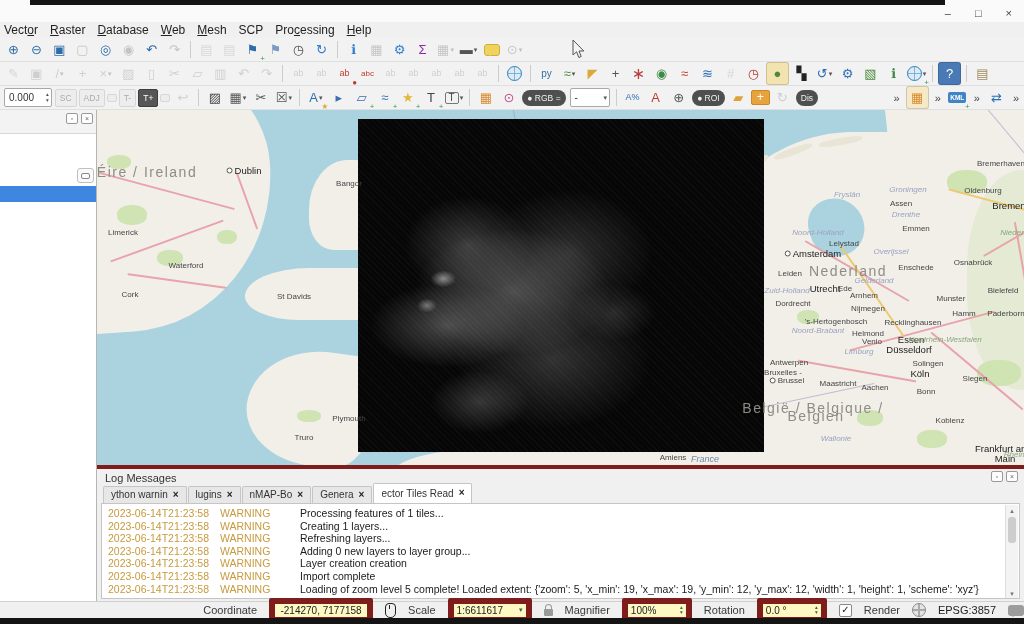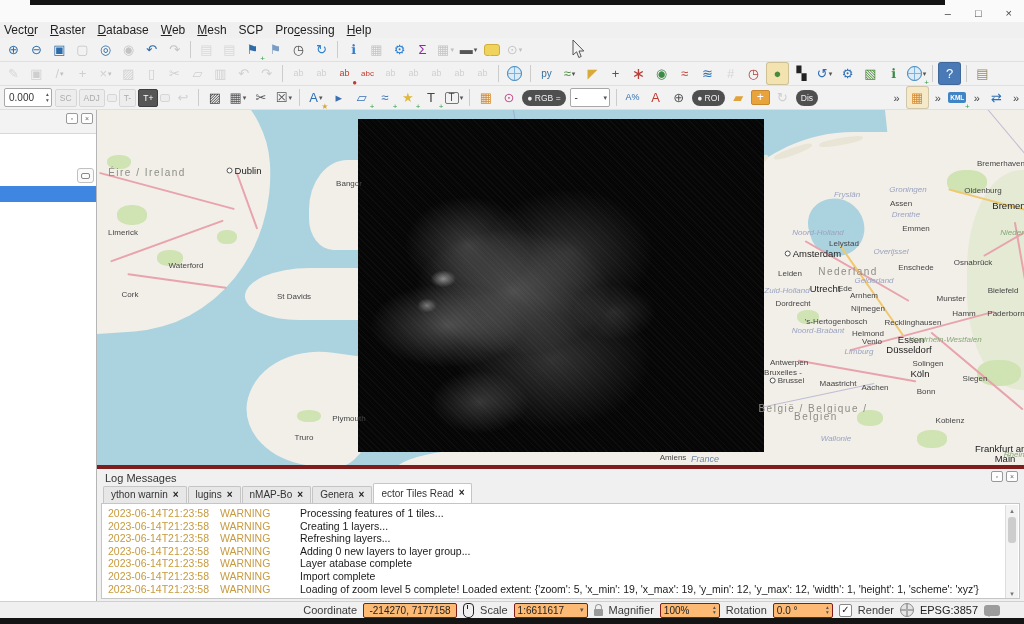--- a/index.html
+++ b/index.html
@@ -72,21 +72,21 @@
      radial-gradient(90px 70px at 27% 38%, rgba(110,110,110,.5), rgba(0,0,0,0) 70%),
      radial-gradient(110px 60px at 22% 62%, rgba(150,150,150,.45), rgba(0,0,0,0) 70%),
      radial-gradient(120px 90px at 52% 40%, rgba(95,95,95,.45), rgba(0,0,0,0) 70%),
      radial-gradient(140px 100px at 48% 72%, rgba(115,115,115,.4), rgba(0,0,0,0) 70%),
      radial-gradient(70px 45px at 30% 85%, rgba(140,140,140,.35), rgba(0,0,0,0) 70%),
      radial-gradient(60px 40px at 63% 58%, rgba(90,90,90,.4), rgba(0,0,0,0) 70%),
      #060606;}
   .raster::after{content:"";position:absolute;inset:0;background:repeating-linear-gradient(45deg,rgba(255,255,255,.03) 0 1px,transparent 1px 4px);}
   .ml{position:absolute;transform:translate(-50%,-50%);white-space:nowrap;font-size:8px;color:#454545;z-index:5;}
   .ml.city{font-size:9.5px;color:#222;}
-  .ml.country{font-size:10px;color:#8d8d85;letter-spacing:1.5px;}
+  .ml.country{font-size:14px;color:#8d8d85;letter-spacing:1.5px;}
   .ml.countrysm{font-size:9px;font-style:italic;color:#6d87a8;}
   .ml.region{font-style:italic;color:#9aa3c0;}
   .ml.regiongreen{font-style:italic;color:#8aa87a;}
   .dot{display:inline-block;width:4px;height:4px;border:1px solid #555;border-radius:50%;margin-right:2px;background:#fff;vertical-align:middle;}
   
   .logpanel{position:absolute;left:97px;top:465px;width:927px;height:136px;background:#f0f0f0;border-top:4px solid #7f1d1d;box-sizing:border-box;}
   .logtitle{position:absolute;left:8px;top:3px;font-size:11px;color:#333;}
   .logbtns{position:absolute;right:6px;top:2px;display:flex;gap:3px;}
   .logtabs{position:absolute;left:6px;top:17px;height:17px;display:flex;align-items:flex-end;}
   .tab{display:inline-flex;align-items:center;gap:5px;background:#e7e7e7;border:1px solid #c5c5c5;border-bottom:none;
@@ -98,22 +98,22 @@
   .lrow{display:flex;font-size:10.5px;line-height:12.6px;padding-left:6px;white-space:nowrap;}
   .ltime{color:#c79a3e;width:112px;min-width:112px;}
   .llevel{color:#c79a3e;width:80px;min-width:80px;}
   .lmsg{color:#1a1a1a;}
   .vscroll{position:absolute;right:1px;top:1px;width:12px;height:94px;background:#f3f3f3;border-left:1px solid #ddd;}
   .vscroll .thumb{position:absolute;left:2px;top:12px;width:8px;height:26px;background:#cdcdcd;border-radius:3px;}
   .vscroll .sbtn{position:absolute;left:0;width:12px;height:11px;font-size:7px;color:#777;display:flex;align-items:center;justify-content:center;}
   .vscroll .up{top:0;} .vscroll .down{bottom:0;}
   
   .statusbar{position:absolute;left:0;top:601px;width:1024px;height:17px;background:#f0f0f0;border-top:1px solid #d0d0d0;
-       display:flex;align-items:center;justify-content:flex-end;gap:6px;padding-right:24px;box-sizing:border-box;font-size:11px;color:#3a3a3a;}
-  .sinput,.scombo,.sspin{background:#fdba74;border:1px solid #7f1d1d;border-radius:2px;height:13px;display:inline-flex;align-items:center;
+       display:flex;align-items:center;justify-content:flex-end;gap:12px;padding-right:0;box-sizing:border-box;font-size:11px;color:#3a3a3a;}
+  .sinput,.scombo,.sspin{background:#fef9c3;border:6px solid #7f1d1d;border-radius:2px;height:13px;display:inline-flex;align-items:center;
        font-size:10px;color:#222;padding:0 3px;}
   .sinput{width:86px;justify-content:center;}
   .scombo{width:66px;justify-content:space-between;}
   .sspin{width:52px;justify-content:space-between;}
   .chk{width:11px;height:11px;border:1px solid #888;background:#fff;border-radius:2px;font-size:10px;line-height:10px;color:#222;
        display:inline-flex;align-items:center;justify-content:center;}
   .mouseicon{width:9px;height:13px;border:1.5px solid #222;border-radius:4px 4px 5px 5px;position:relative;display:inline-block;}
   .mouseicon::after{content:"";position:absolute;left:3px;top:1px;width:1px;height:4px;background:#222;}
   .lockicon{width:9px;height:7px;background:#9a9a9a;border-radius:1px;position:relative;display:inline-block;margin-top:4px;}
   .lockicon::before{content:"";position:absolute;left:1px;top:-5px;width:5px;height:5px;border:1.5px solid #9a9a9a;border-bottom:none;border-radius:4px 4px 0 0;}
@@ -642,21 +642,21 @@
             <span class="lmsg">Refreshing layers...</span>
           </div>
           <div class="lrow">
             <span class="ltime">2023-06-14T21:23:58</span>
             <span class="llevel">WARNING</span>
             <span class="lmsg">Adding 0 new layers to layer group...</span>
           </div>
           <div class="lrow">
             <span class="ltime">2023-06-14T21:23:58</span>
             <span class="llevel">WARNING</span>
-            <span class="lmsg">Layer atabase complete</span>
+            <span class="lmsg">Layer creation creation</span>
           </div>
           <div class="lrow">
             <span class="ltime">2023-06-14T21:23:58</span>
             <span class="llevel">WARNING</span>
             <span class="lmsg">Import complete</span>
           </div>
           <div class="lrow">
             <span class="ltime">2023-06-14T21:23:58</span>
             <span class="llevel">WARNING</span>
             <span class="lmsg">Loading of zoom level 5 complete! Loaded extent: {'zoom': 5, 'x_min': 19, 'x_max': 19, 'y_min': 12, 'y_max': 12, 'width': 1, 'height': 1, 'scheme': 'xyz'}</span>

